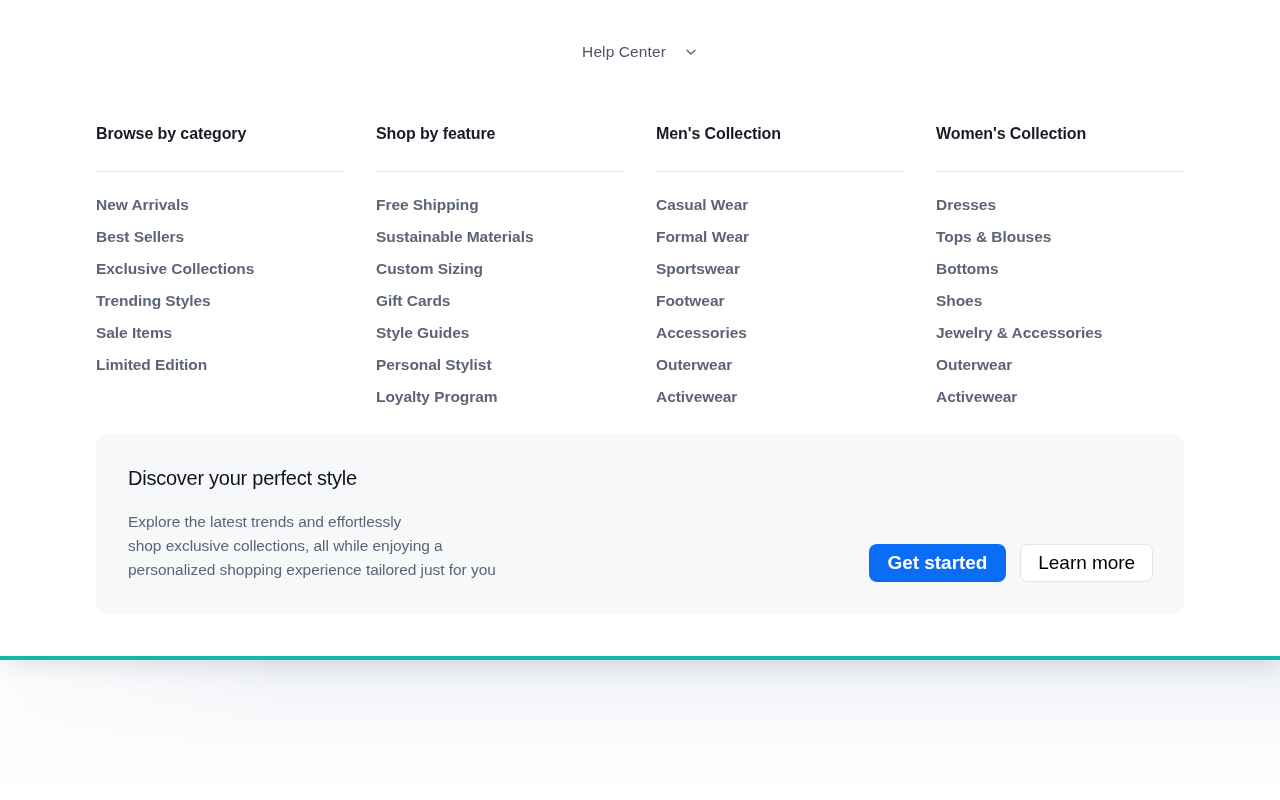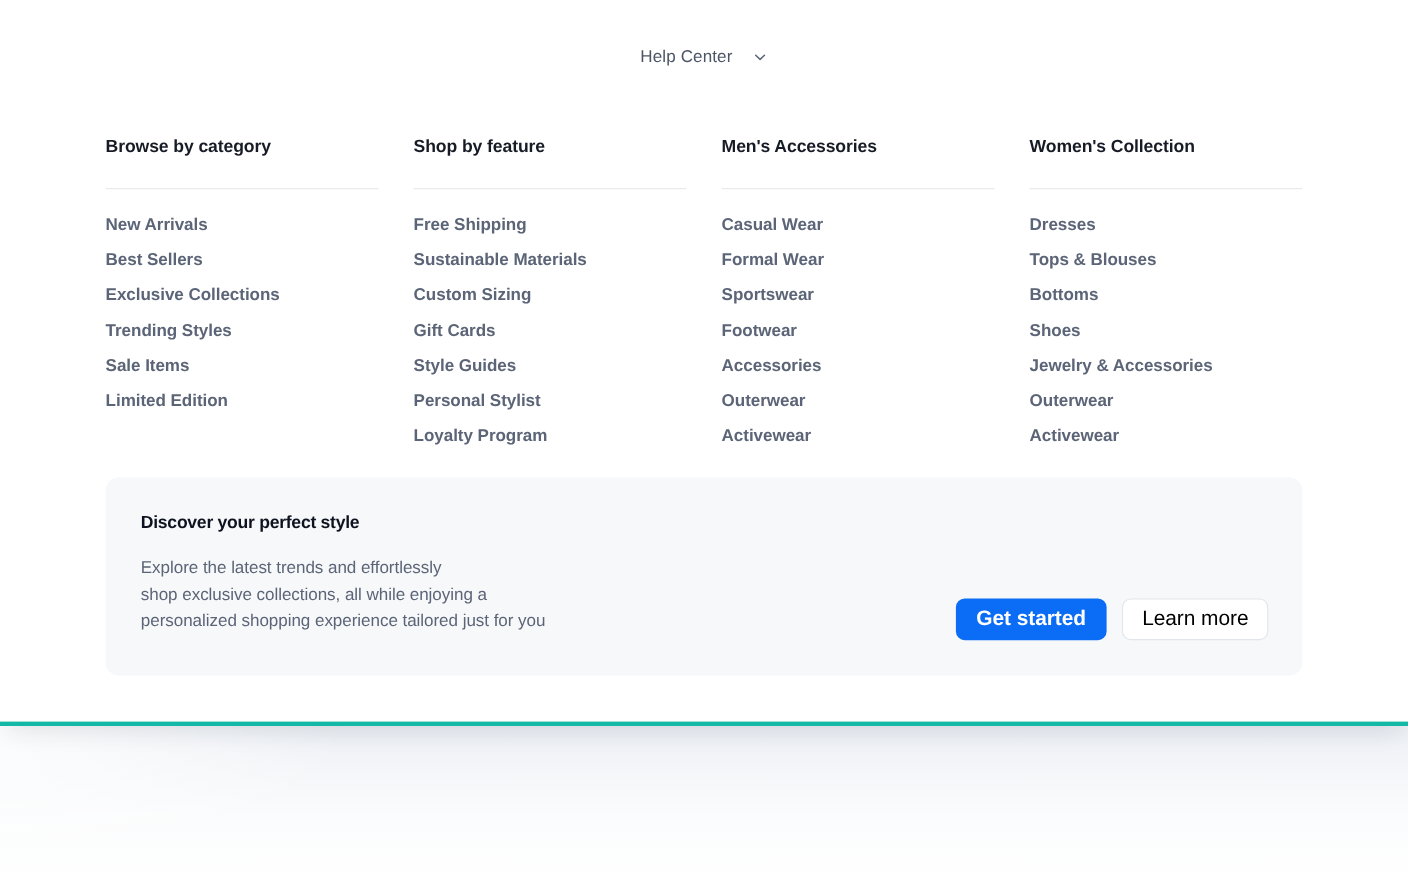--- a/index.html
+++ b/index.html
@@ -136,22 +136,22 @@
     background: #f6f8fa;
     border-radius: 12px;
   }
   .promo-text {
     position: absolute;
     left: 32px;
     top: 32px;
     width: 660px;
   }
   .promo-title {
-    font-size: 16px;
-    font-weight: 700;
+    font-size: 20px;
+    font-weight: 400;
     color: #0f1320;
     line-height: 1.2;
     letter-spacing: -0.25px;
   }
   .promo-body {
     margin-top: 20px;
     font-size: 15.5px;
     font-weight: 400;
     color: #5c6577;
     line-height: 24px;
@@ -260,21 +260,21 @@
         <li>
             <a class="menu-link" href="#">Personal Stylist</a>
           </li>
         <li>
             <a class="menu-link" href="#">Loyalty Program</a>
           </li>
       </ul>
     </div>
 
     <div class="menu-column">
-      <div class="column-title">Men's Accessories</div>
+      <div class="column-title">Men's Collection</div>
       <div class="column-divider"></div>
       <ul class="column-links">
         <li>
             <a class="menu-link" href="#">Casual Wear</a>
           </li>
         <li>
             <a class="menu-link" href="#">Formal Wear</a>
           </li>
         <li>
             <a class="menu-link" href="#">Sportswear</a>

